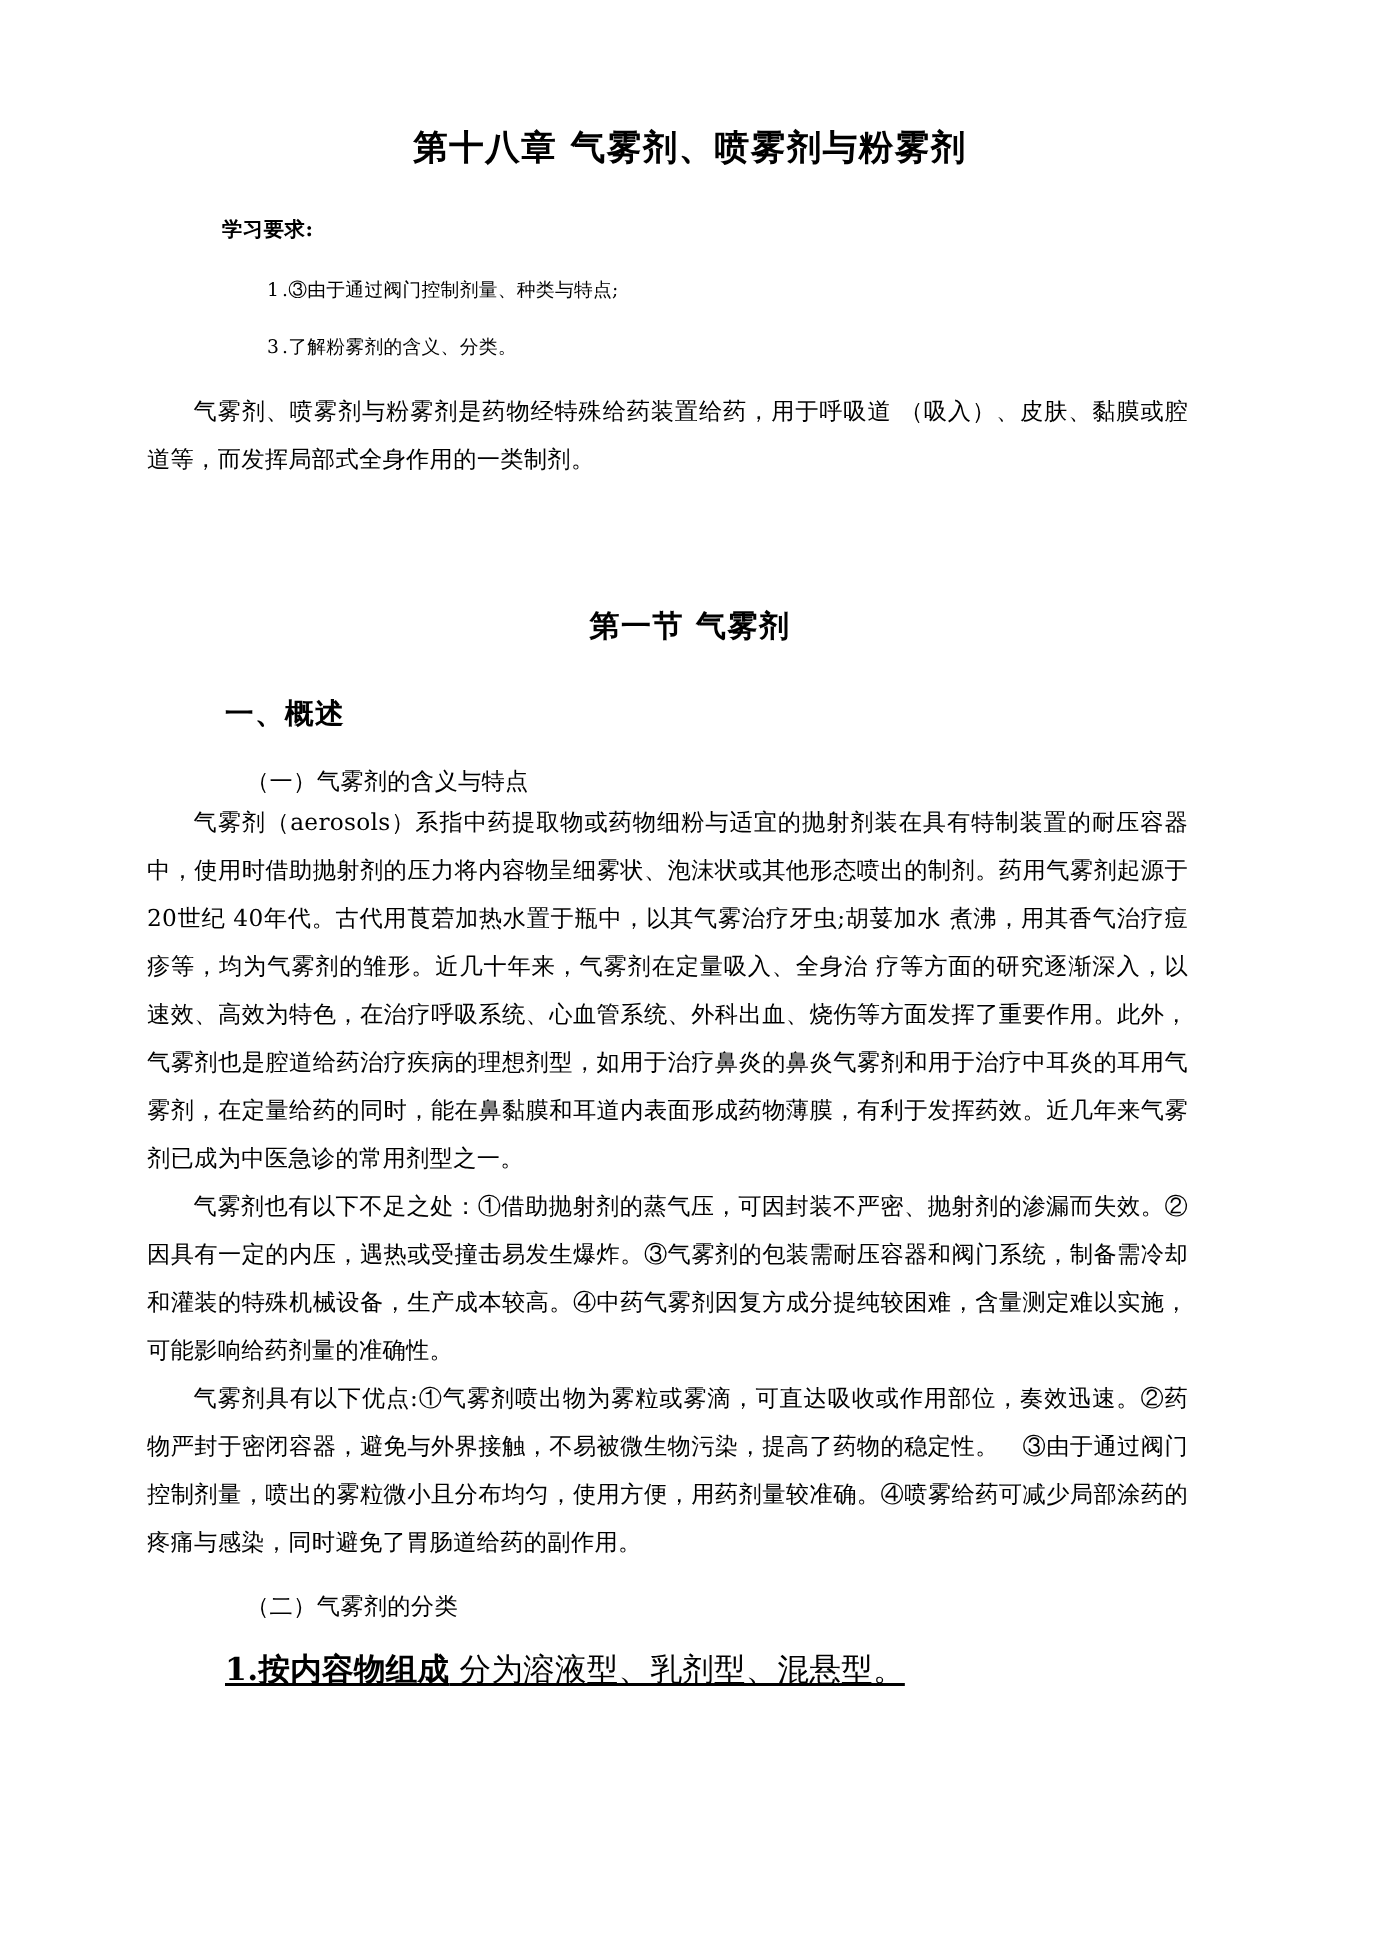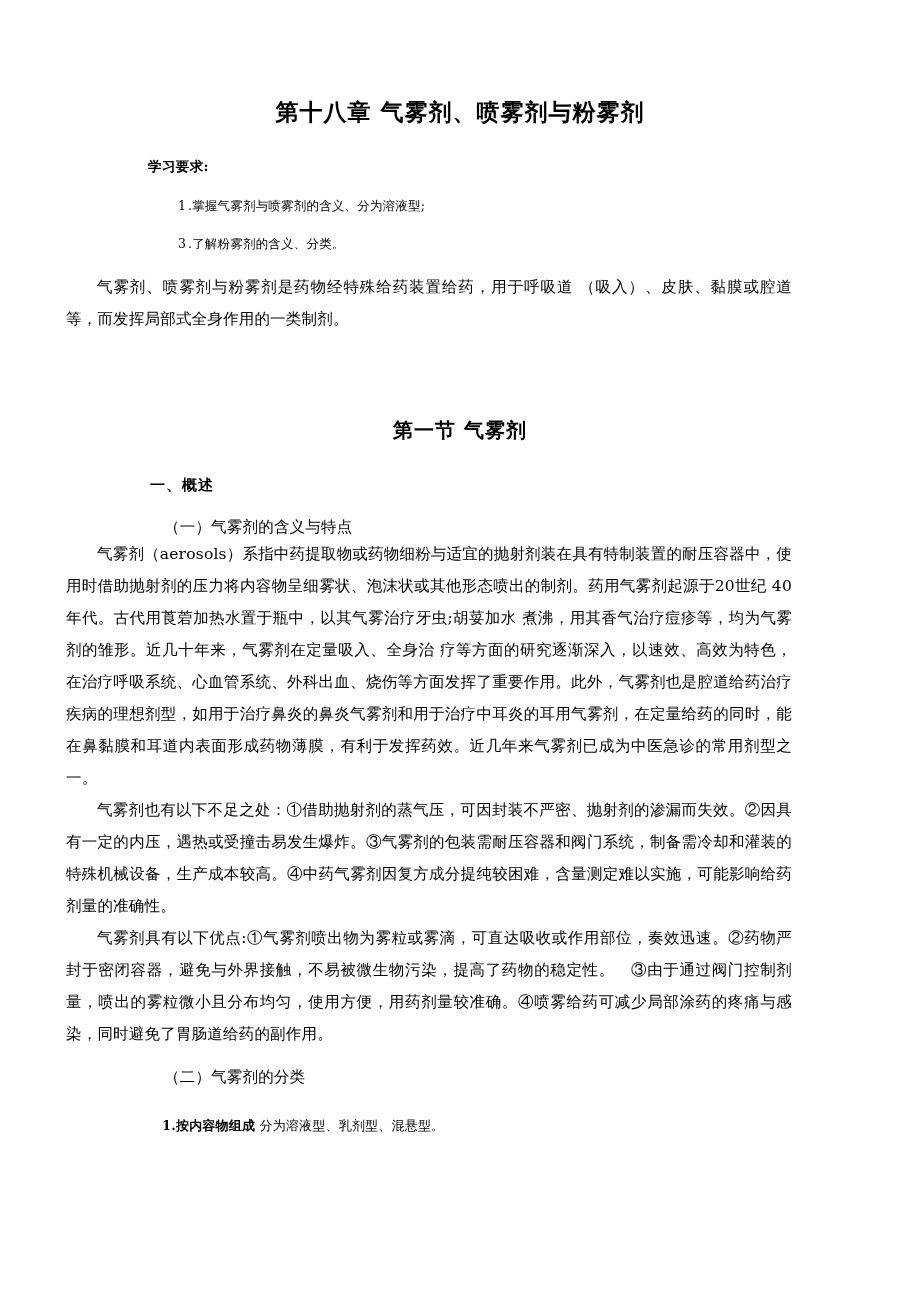--- a/index.html
+++ b/index.html
@@ -17,21 +17,21 @@
     width: 920px;
     height: 1302px;
     margin: 0 auto;
     background: #ffffff;
     overflow: hidden;
     box-sizing: border-box;
   }
   .content {
     position: absolute;
     left: 0;
-    top: 17px;
+    top: 4px;
     width: 920px;
   }
 
   
   .chapter-title {
     text-align: center;
     font-size: 23px;
     font-weight: bold;
     letter-spacing: 1px;
     margin: 0;
@@ -64,82 +64,83 @@
   }
   .req-num {
     letter-spacing: 2px;
   }
 
   
   .para {
     font-size: 15.5px;
     line-height: 32px;
     margin: 0;
-    padding-left: 66px;
+    padding-left: 98px;
     padding-right: 128px;
     text-align: justify;
     text-justify: inter-ideograph;
     text-indent: 2em;
     letter-spacing: 0.2px;
   }
   .para.intro {
     margin-top: 18px;
   }
 
   
   .section-title {
     text-align: center;
     font-size: 20px;
     font-weight: bold;
     margin: 10px;
     padding-top: 72px;
     letter-spacing: 1px;
   }
   .subsection-title {
-    font-size: 15px;
+    font-size: 19px;
     font-weight: bold;
     margin: 0;
     padding-top: 22px;
     padding-left: 150px;
     letter-spacing: 1px;
   }
   .subsub-title {
     font-size: 15.5px;
     margin: 0;
     padding-top: 22px;
     padding-left: 164px;
     letter-spacing: 0.2px;
   }
   .subsub-title.tight {
     padding-top: 17px;
   }
   .classify-line {
-    font-size: 13px;
-    margin: 12px;
+    font-size: 21px;
+    margin: 0;
     padding-top: 17px;
     padding-left: 150px;
     letter-spacing: 0.2px;
+    text-decoration: underline;
   }
   .classify-line b {
     font-weight: bold;
   }
 </style>
 </head>
 <body>
 
 <div class="page">
   <div class="content">
 
     <h1 class="chapter-title">第十八章 气雾剂、喷雾剂与粉雾剂</h1>
 
     <p class="study-label">学习要求:</p>
 
     <ul class="req-list">
       <li class="req-item">
-        <span class="req-num">1</span><span>.掌握气雾剂与喷雾剂的含义、分为溶液型;</span>
+        <span class="req-num">1</span><span>.③由于通过阀门控制剂量、种类与特点;</span>
       </li>
       <li class="req-item">
         <span class="req-num">3</span><span>.了解粉雾剂的含义、分类。</span>
       </li>
     </ul>
 
     <p class="para intro">气雾剂、喷雾剂与粉雾剂是药物经特殊给药装置给药，用于呼吸道 （吸入）、皮肤、黏膜或腔道等，而发挥局部式全身作用的一类制剂。</p>
 
     <h2 class="section-title">第一节 气雾剂</h2>
 

